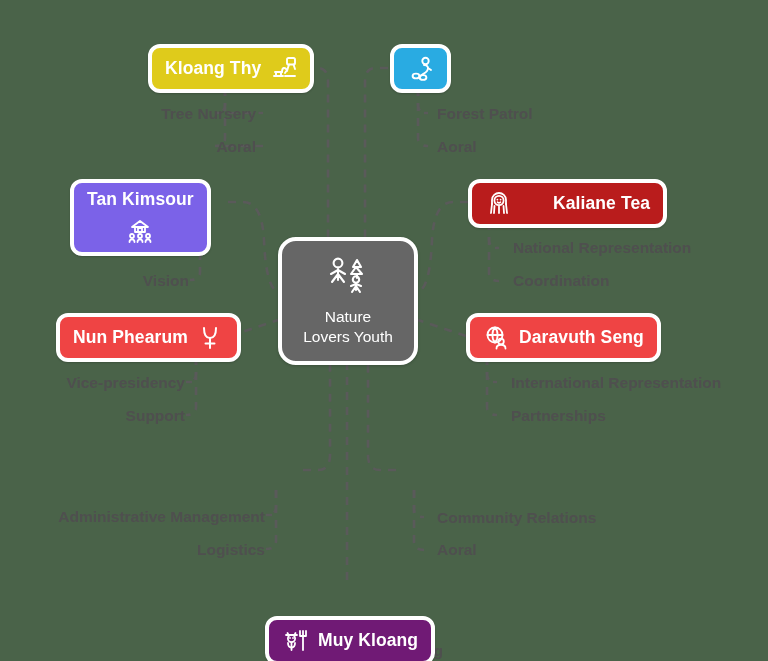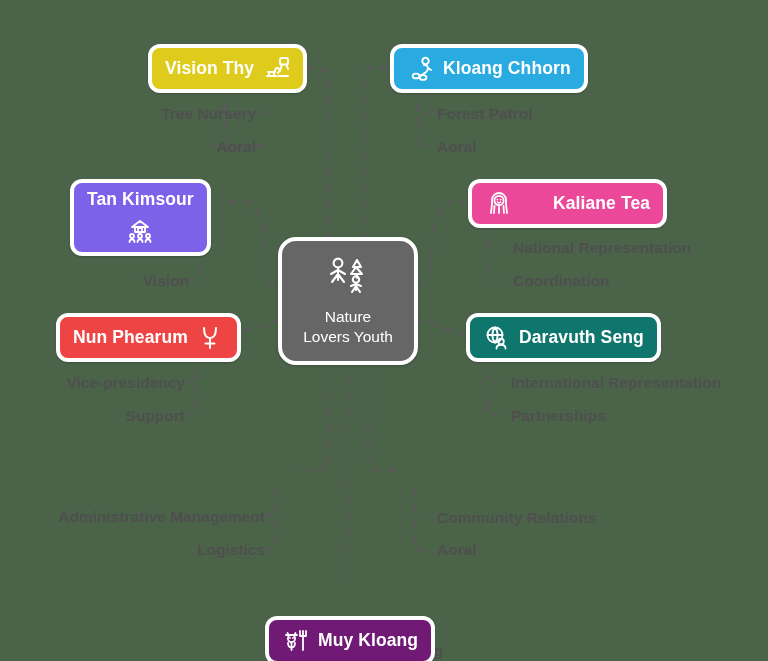--- a/index.html
+++ b/index.html
@@ -132,21 +132,21 @@
         <path d="M30 27 V34 M30 30 L26 36 M30 30 L34 36 M30 28 L25 30 M30 28 L35 30"></path>
       </svg>
     </span>
     <div class="ctext">
       <span>Nature</span><br>
       <span>Lovers Youth</span>
     </div>
   </div>
 
   <div class="node" style="left:148px;top:44px;background:#dfcb1b;">
-    <span class="label">Vision Thy</span>
+    <span class="label">Kloang Thy</span>
     <span class="ico">
       <svg width="26" height="26" viewBox="0 0 26 26" fill="none" stroke="#fff" stroke-width="1.9" stroke-linecap="round" stroke-linejoin="round">
         <rect x="16" y="2" width="8" height="6.5" rx="1.6"></rect>
         <path d="M18 8.5 L16 15 M22.5 8.5 L24 13"></path>
         <path d="M11 16 C11 11 14 11 16 14 L14 17"></path>
         <path d="M3 20 H12 M5 20 V16 M10 20 V16 M4 16 H11"></path>
         <path d="M14 20 H24"></path>
       </svg>
     </span>
   </div>
@@ -156,21 +156,20 @@
   <div class="node" style="left:390px;top:44px;background:#29abe2;">
     <span class="ico">
       <svg width="26" height="26" viewBox="0 0 26 26" fill="none" stroke="#fff" stroke-width="1.9" stroke-linecap="round" stroke-linejoin="round">
         <circle cx="17.5" cy="5" r="3.2"></circle>
         <path d="M16 9 C20 9 21 12 19 15 C17 18 13 18 12 21"></path>
         <ellipse cx="8" cy="20" rx="3.4" ry="2.4"></ellipse>
         <ellipse cx="15" cy="21.5" rx="3.4" ry="2.4"></ellipse>
         <path d="M20 12 L23 14"></path>
       </svg>
     </span>
-    <span class="label">Kloang Chhorn</span>
   </div>
   <div class="leaf" style="left:437px;top:106px;">Forest Patrol</div>
   <div class="leaf" style="left:437px;top:139px;">Aoral</div>
 
   <div class="node" style="left:70px;top:179px;background:#7b62e8;flex-direction:column;">
     <span class="label">Tan Kimsour</span>
     <span class="ico">
       <svg width="26" height="26" viewBox="0 0 26 26" fill="none" stroke="#fff" stroke-width="1.8" stroke-linecap="round" stroke-linejoin="round">
         <path d="M13 2 L21 8 H5 Z"></path>
         <path d="M8 8 V13 H18 V8"></path>
@@ -214,35 +213,35 @@
         <path d="M20 3 V22 M17 3 V8 M23 3 V8 M17 8 H23"></path>
       </svg>
     </span>
     <span class="label">Muy Kloang</span>
   </div>
   <div class="leaf" style="left:306px;top:643px;">Livestock Farming</div>
 
   <div class="leaf" style="left:437px;top:510px;">Community Relations</div>
   <div class="leaf" style="left:437px;top:542px;">Aoral</div>
 
-  <div class="node" style="left:466px;top:313px;background:#0f766e;">
+  <div class="node" style="left:466px;top:313px;background:#ef4444;">
     <span class="ico">
       <svg width="26" height="26" viewBox="0 0 26 26" fill="none" stroke="#fff" stroke-width="1.8" stroke-linecap="round" stroke-linejoin="round">
         <circle cx="11" cy="10" r="7.5"></circle>
         <path d="M3.5 10 H18.5 M11 2.5 C7.5 6 7.5 14 11 17.5 M11 2.5 C14.5 6 14.5 14 11 17.5"></path>
         <circle cx="17" cy="16.5" r="2.8"></circle>
         <path d="M12.5 23.5 C12.5 18.5 21.5 18.5 21.5 23.5"></path>
       </svg>
     </span>
     <span class="label">Daravuth Seng</span>
   </div>
   <div class="leaf" style="left:511px;top:375px;">International Representation</div>
   <div class="leaf" style="left:511px;top:408px;">Partnerships</div>
 
-  <div class="node" style="left:468px;top:179px;background:#ec4899;gap:41px;">
+  <div class="node" style="left:468px;top:179px;background:#b91c1c;gap:41px;">
     <span class="ico">
       <svg width="26" height="26" viewBox="0 0 26 26" fill="none" stroke="#fff" stroke-width="1.8" stroke-linecap="round" stroke-linejoin="round">
         <path d="M6 13 V9 C6 4.5 9.5 2 13 2 C16.5 2 20 4.5 20 9 V13"></path>
         <circle cx="13" cy="9.5" r="4.6"></circle>
         <path d="M11.4 8.6 h0.01 M14.6 8.6 h0.01 M11.6 11.2 C12.4 12.2 13.6 12.2 14.4 11.2"></path>
         <path d="M6 13 L5 22 M8.5 15 L8 22 M13 15.5 V22 M17.5 15 L18 22 M20 13 L21 22"></path>
       </svg>
     </span>
     <span class="label">Kaliane Tea</span>
   </div>

